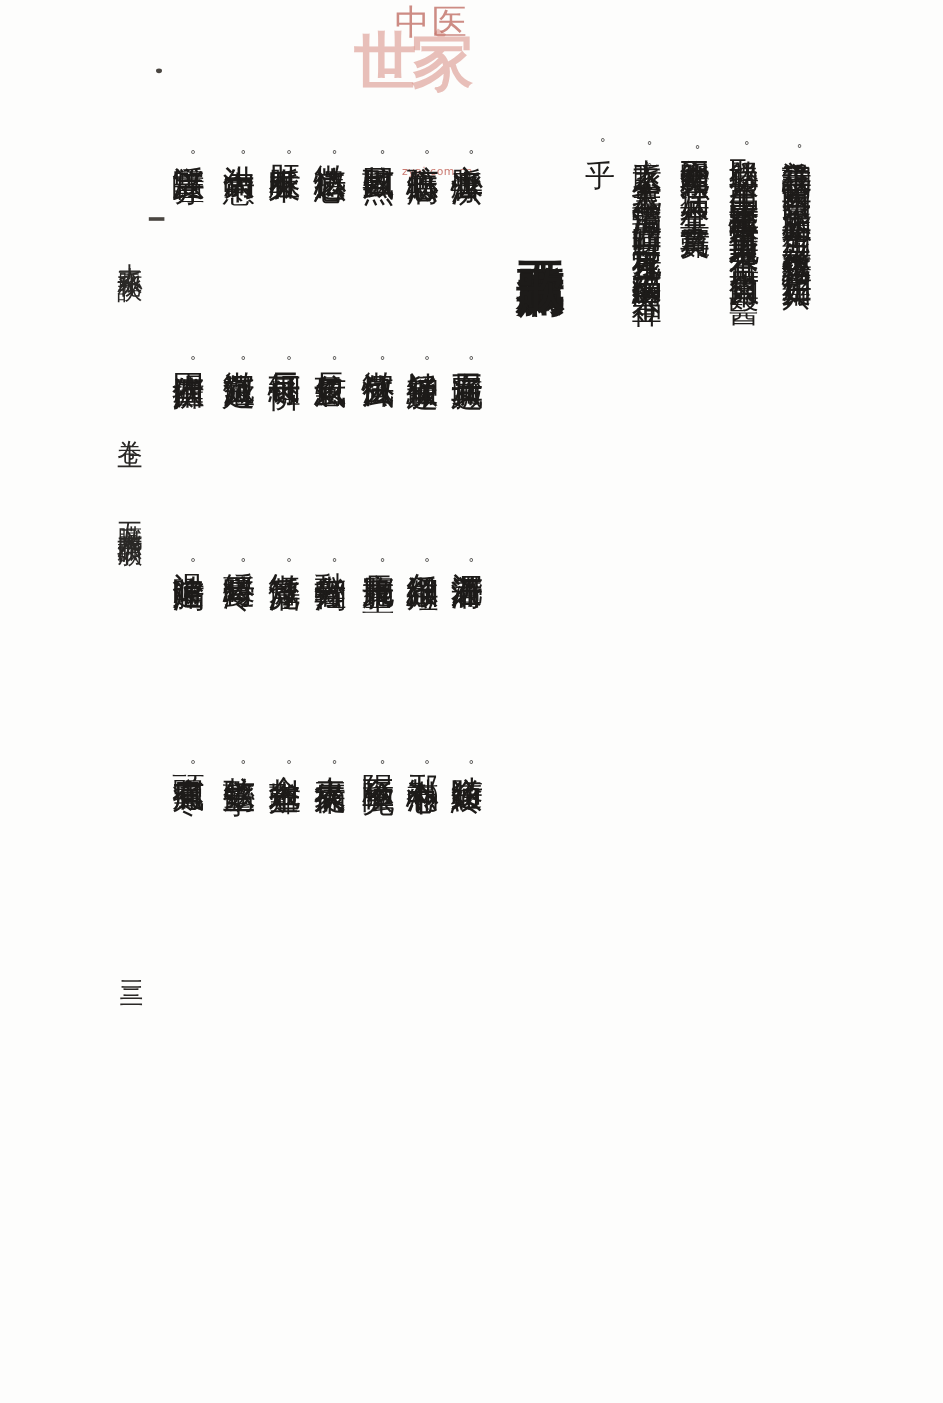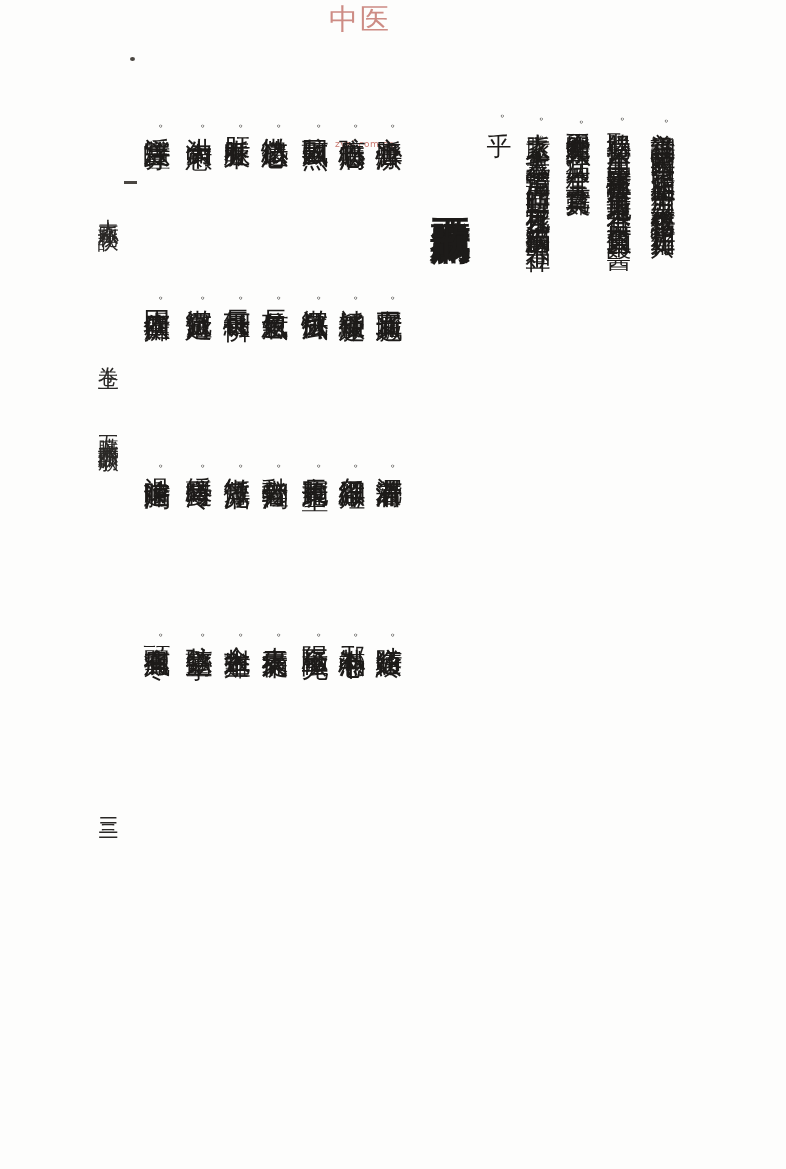--- a/index.html
+++ b/index.html
@@ -45,20 +45,21 @@
   .speck{position:absolute;background:#4a4641;}
   .speck-dot{left:130px;top:57px;width:5px;height:4px;border-radius:50%;}
   .speck-dash{left:124px;top:181px;width:13px;height:3px;}
 </style>
 </head>
 <body>
 
 <div class="page">
 
   <div class="wm">
+    <span class="wm-big">世家</span>
     <span class="wm-small">中医</span>
     <span class="wm-url">zyaj.com.cn</span>
   </div>
 
   <div class="speck speck-dot"></div>
   <div class="speck speck-dash"></div>
 
   <div class="vcol prose vtext" style="left:646px">善主設爲詳細<span class="punct">。</span>再三審察明白<span class="punct">。</span>脈病相應<span class="punct">。</span>方可用藥<span class="punct">。</span>不致傷經錯絡<span class="punct">。</span>用藥如行兵<span class="punct">。</span></div>
   <div class="vcol prose vtext" style="left:602px">取勝得功<span class="punct">。</span>萬全而生<span class="punct">。</span>庸醫不詳正其藥性<span class="punct">。</span>何異身入重地<span class="punct">。</span>不得其命<span class="punct">。</span>負爾何辜<span class="punct">。</span>醫</div>
   <div class="vcol prose vtext" style="left:561px">學不能明察其精<span class="punct">。</span>治其病<span class="punct">。</span>全其生<span class="punct">。</span>實爲難矣<span class="punct">。</span></div>

